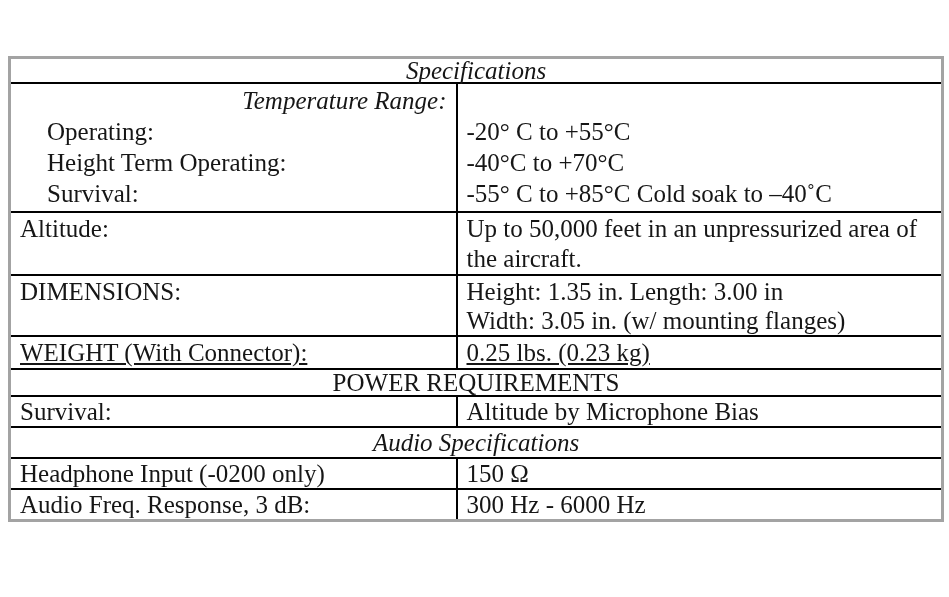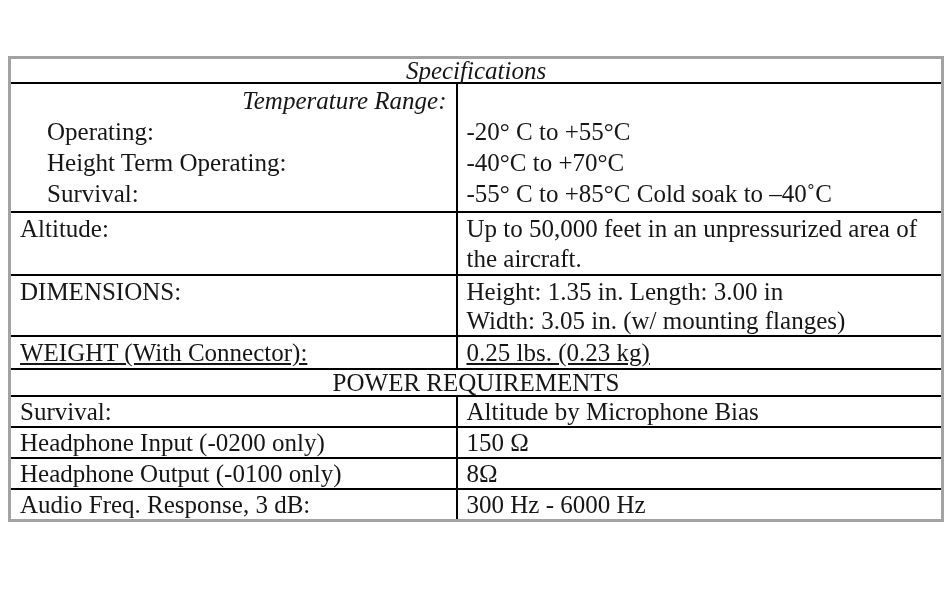--- a/index.html
+++ b/index.html
@@ -103,28 +103,27 @@
 
     <tr class="r-power">
       <td colspan="2">POWER REQUIREMENTS</td>
     </tr>
 
     <tr class="r-voltage">
       <td>Survival:</td>
       <td>Altitude by Microphone Bias</td>
     </tr>
 
+    <tr class="r-audiohdr">
+      <td colspan="2">Audio Specifications</td>
+    </tr>
 
     <tr class="r-audio">
       <td>Headphone Input (-0200 only)</td>
       <td>150 Ω</td>
-    </tr>
-    <tr class="r-audio">
-      <td>Headphone Output (-0100 only)</td>
-      <td>8Ω</td>
     </tr>
     <tr class="r-audio">
       <td>Audio Freq. Response, 3 dB:</td>
       <td>300 Hz - 6000 Hz</td>
     </tr>
   </tbody>
     </table>
 </div>
 
 </body></html>

